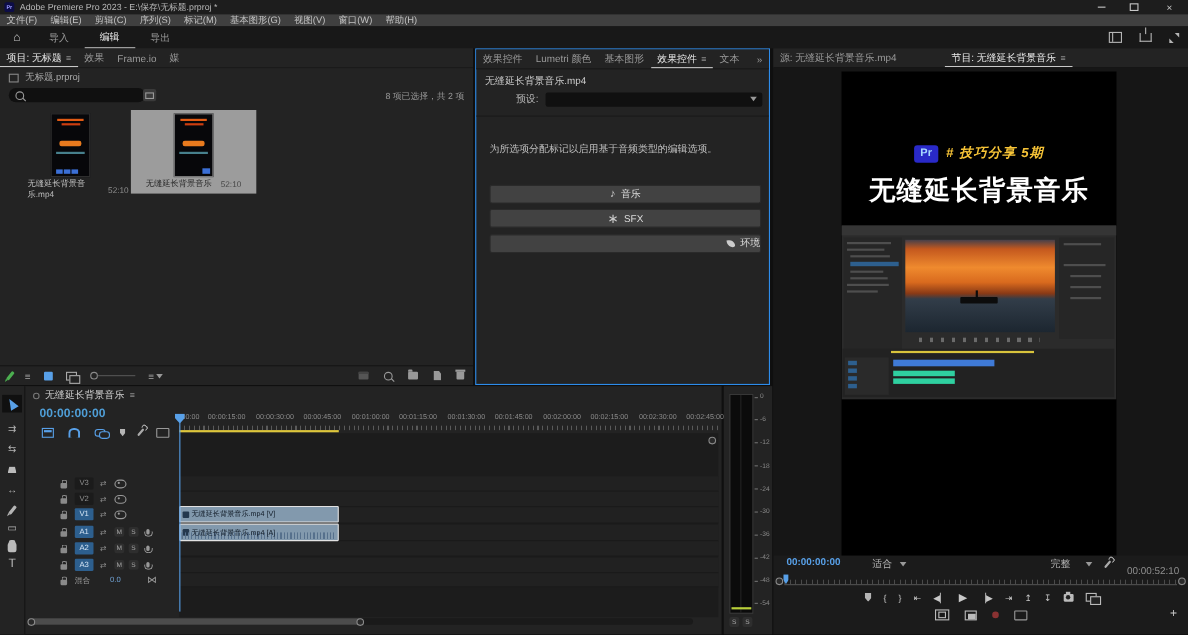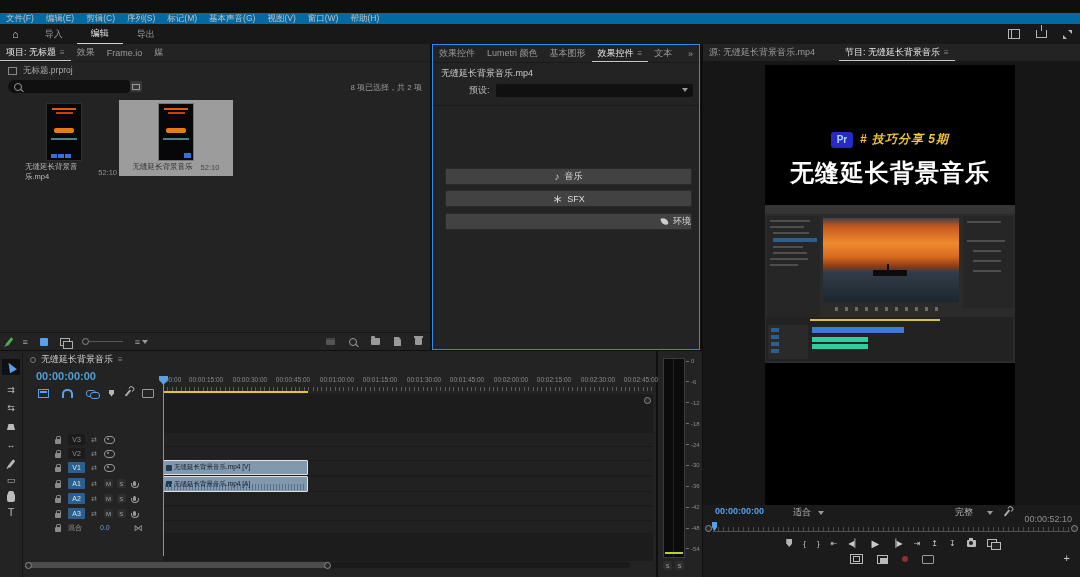--- a/index.html
+++ b/index.html
@@ -55,21 +55,21 @@
   .bub{width:8px;height:6px;background:#ccc;border-radius:1.5px;position:relative;flex:none;}
   .bub::after{content:"";position:absolute;bottom:-3px;left:1.5px;border:2px solid transparent;border-top:3px solid #ccc;}
   .leaf{width:7px;height:7px;background:#ccc;border-radius:0 100% 2px 100%;transform:rotate(-10deg);flex:none;}
   .razor{width:8px;height:6px;background:#bbb;clip-path:polygon(0 100%,18% 0,82% 0,100% 100%);flex:none;}
   .handic{width:8px;height:9px;background:#bbb;border-radius:3px 3px 2px 2px;position:relative;flex:none;}
   .handic::before{content:"";position:absolute;top:-2px;left:1px;width:6px;height:3px;background:#bbb;border-radius:2px 2px 0 0;}
   .selarrow{width:0;height:0;border-left:4px solid transparent;border-right:4px solid transparent;border-bottom:10px solid #58a0e8;transform:rotate(-30deg);flex:none;}
   .endo{width:5px;height:5px;border:1px solid #8a8a8a;border-radius:50%;background:#2a2a2a;flex:none;}
   
   #titlebar{left:0;top:0;width:1080px;height:13px;background:#1d1d1d;display:flex;align-items:center;font-size:8px;color:#b8b8b8;}
-  #menubar{left:0;top:13px;width:1080px;height:11px;background:#0369a1;display:flex;align-items:center;font-size:8.5px;color:#c2c2c2;border-bottom:1px solid #111;}
+  #menubar{left:0;top:13px;width:1080px;height:11px;background:#404040;display:flex;align-items:center;font-size:8.5px;color:#c2c2c2;border-bottom:1px solid #111;}
   #menubar span{padding:0 6px;}
   #wsbar{left:0;top:24px;width:1080px;height:20px;background:#181818;display:flex;align-items:center;font-size:9px;color:#9a9a9a;}
   .wsnav{padding:0 14px;height:19px;display:flex;align-items:center;}
   .wsnav.active{color:#e8e8e8;border-bottom:2px solid #d5d5d5;}
   
   .thumb{width:34px;height:56px;background:#07070a;border:1px solid #2e2e2e;position:relative;overflow:hidden;flex:none;}
   .thumb .t1{position:absolute;top:8%;left:15%;width:70%;height:2px;background:#e05a14;}
   .thumb .t2{position:absolute;top:15%;left:25%;width:50%;height:2px;background:#cc3d10;}
   .thumb .tbtn{position:absolute;top:42%;left:20%;width:60%;height:9%;background:#e87a1e;border-radius:2px;}
   .thumb .tteal{position:absolute;top:60%;left:12%;width:76%;height:5%;background:#47808d;}
@@ -86,28 +86,41 @@
   .meterlbl{display:flex;align-items:center;gap:2px;font-size:6px;color:#8a8a8a;height:10px;}
   .tick{width:3px;height:1px;background:#707070;}
   .soundbtn{position:absolute;left:12px;width:245px;height:15px;background:#424242;border:1px solid #2a2a2a;border-radius:2px;display:flex;align-items:center;justify-content:center;gap:5px;font-size:9px;color:#dcdcdc;}
   .rl{position:absolute;top:0;transform:translateX(-50%);font-size:6.5px;color:#8a8a8a;white-space:nowrap;}
 </style>
 </head>
 <body>
 
 <div id="stage">
 
+  <div id="titlebar" class="a">
+    <div class="a" style="left:4px;top:2px;width:9px;height:9px;background:#0d0d47;border-radius:2px;color:#9a9aff;font-size:5px;font-weight:bold;display:flex;align-items:center;justify-content:center;">Pr</div>
+    <span style="margin-left:18px;">Adobe Premiere Pro 2023 - E:\保存\无标题.prproj *</span>
+    <div class="a fx" style="right:0;top:0;height:13px;">
+      <div style="width:30px;display:flex;justify-content:center;">
+          <div style="width:7px;height:1px;background:#c8c8c8;"></div>
+        </div>
+      <div style="width:30px;display:flex;justify-content:center;">
+          <div style="width:6px;height:5px;border:1px solid #c8c8c8;"></div>
+        </div>
+      <div style="width:34px;display:flex;justify-content:center;color:#c8c8c8;font-size:9px;">×</div>
+    </div>
+  </div>
 
   <div id="menubar" class="a">
     <span>文件(F)</span>
     <span>编辑(E)</span>
     <span>剪辑(C)</span>
     <span>序列(S)</span>
     <span>标记(M)</span>
-    <span>基本声音(G)</span>
+    <span>基本图形(G)</span>
     <span>视图(V)</span>
     <span>窗口(W)</span>
     <span>帮助(H)</span>
   </div>
 
   <div id="wsbar" class="a">
     <div style="padding:0 12px;font-size:11px;color:#c5c5c5;">⌂</div>
     <div class="wsnav">导入</div>
     <div class="wsnav active">编辑</div>
     <div class="wsnav">导出</div>
@@ -229,40 +242,41 @@
       <div class="tab" style="margin-left:auto;">»</div>
     </div>
     <div class="a" style="left:8px;top:22px;font-size:9px;color:#cccccc;">无缝延长背景音乐.mp4</div>
     <div class="a fx" style="left:8px;top:38px;right:6px;height:14px;gap:6px;margin-left:28px;">
       <span style="font-size:9px;color:#b5b5b5;">预设:</span>
       <div class="fx" style="flex:1;height:13px;background:#101010;border-radius:2px;justify-content:flex-end;padding:0 5px;">
         <div class="caret"></div>
       </div>
     </div>
     <div class="a" style="left:0;right:0;top:60px;height:1px;background:#1a1a1a;"></div>
+    <div class="a" style="left:12px;top:84px;right:10px;font-size:9px;color:#bfbfbf;">为所选项分配标记以启用基于音频类型的编辑选项。</div>
     <div class="soundbtn" style="top:123px;">
       <span style="font-size:10px;color:#ccc;">♪</span>
         <span>音乐</span>
     </div>
     <div class="soundbtn" style="top:145px;">
       <span style="font-size:12px;color:#ccc;line-height:6px;">∗</span>
         <span>SFX</span>
     </div>
     <div class="soundbtn" style="top:168px;justify-content:flex-end;">
       <div class="leaf"></div>
         <span>环境</span>
     </div>
   </div>
 
   <div class="panel" style="left:703px;top:44px;width:377px;height:533px;background:#1b1b1b;">
     <div class="tabbar">
       <div class="tab">
           <span>源: 无缝延长背景音乐.mp4</span>
         </div>
-      <div class="tab active" style="margin-left:18px;">
+      <div class="tab active" style="margin-left:38px;">
           <span>节目: 无缝延长背景音乐</span>
           <span class="pmenu">≡</span>
         </div>
     </div>
 
     <div class="a" style="left:0;top:17px;width:377px;height:444px;background:#161616;">
       <div class="a" style="left:62px;top:4px;width:250px;height:440px;background:#000;overflow:hidden;">
 
         <div class="a fx" style="left:0;right:0;top:66px;justify-content:center;gap:7px;">
           <div style="width:22px;height:16px;background:#2929c8;border-radius:3px;color:#a8d8ff;font-weight:bold;font-size:10px;display:flex;align-items:center;justify-content:center;">Pr</div>

